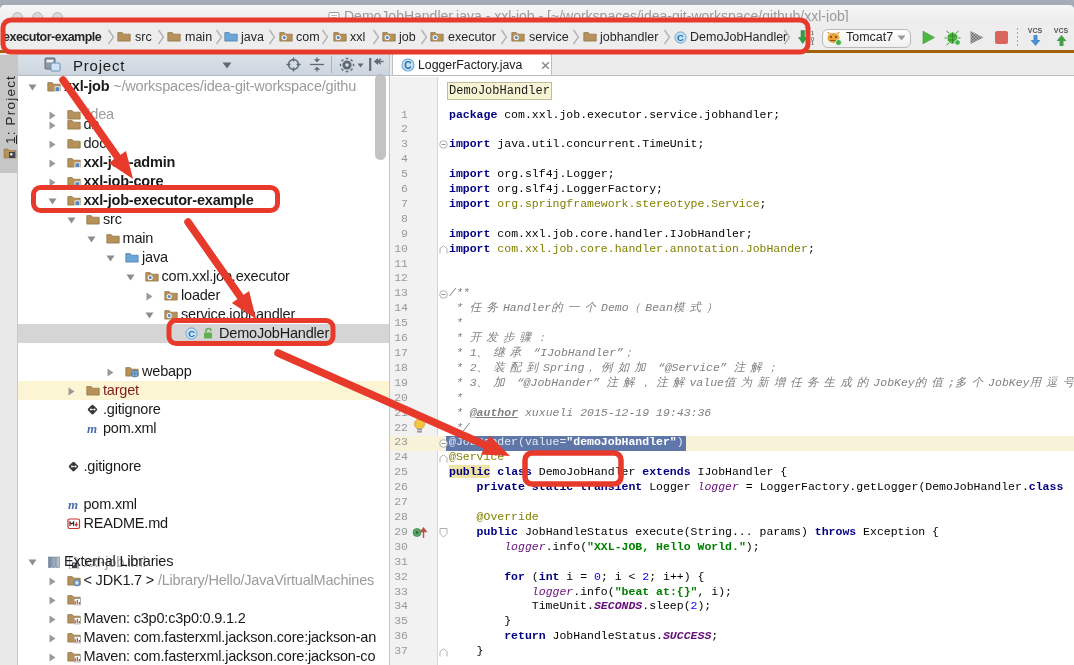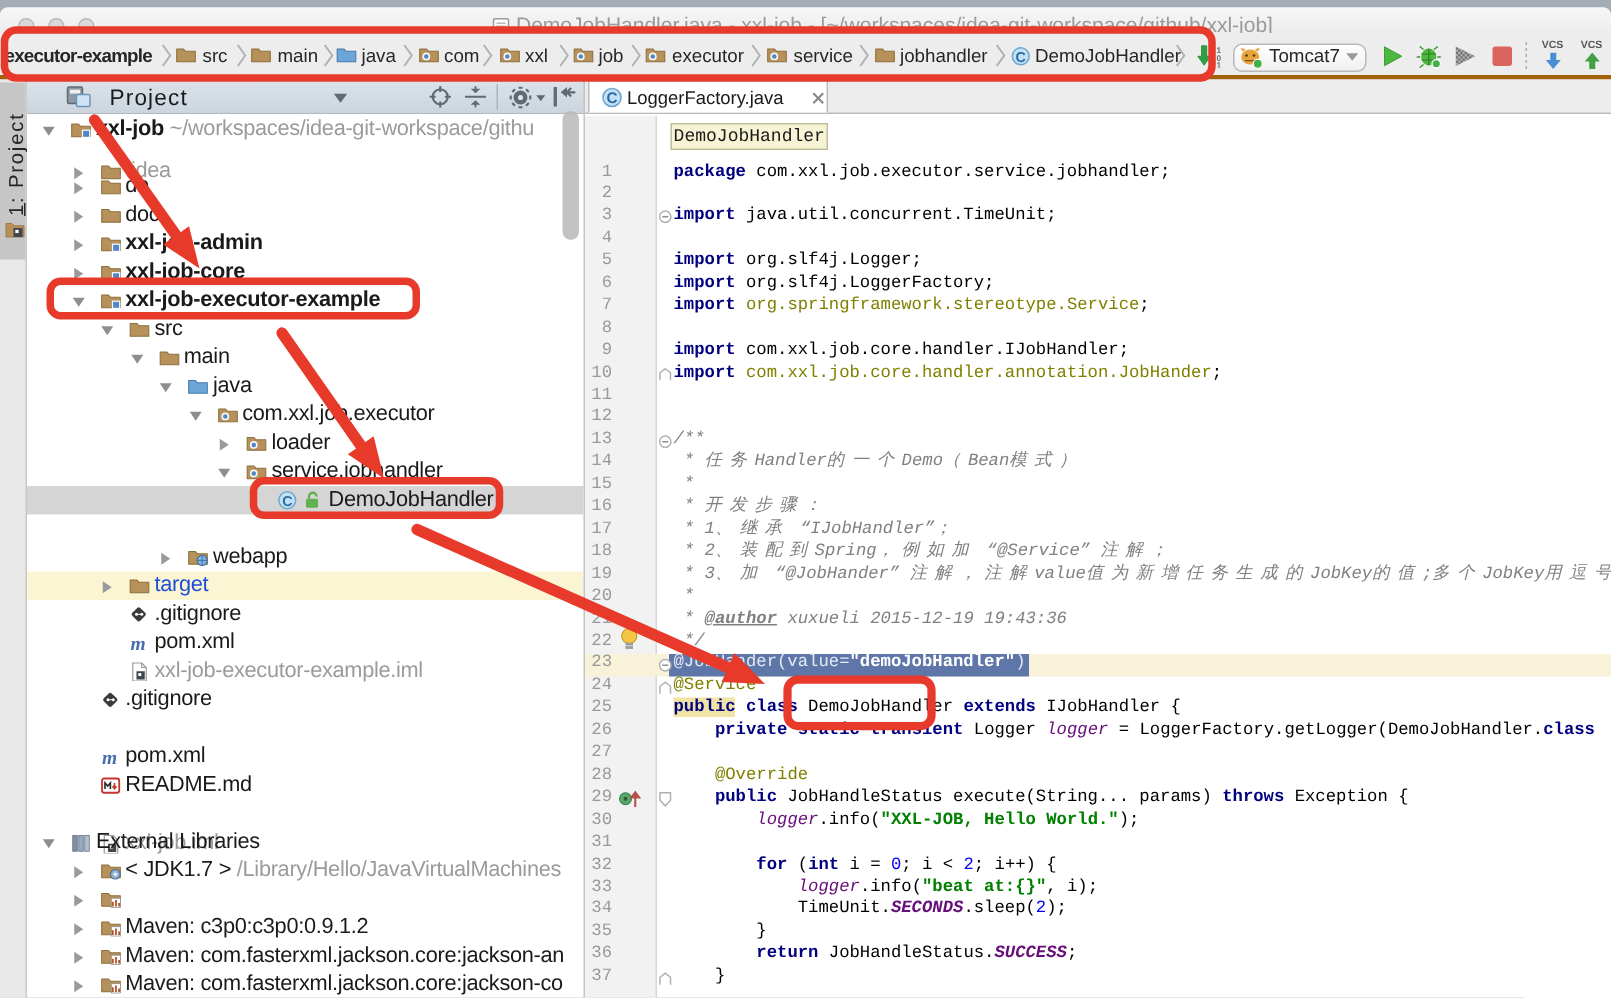--- a/index.html
+++ b/index.html
@@ -400,45 +400,36 @@
       </svg>
       <span class="ttext" style="left:124.0px">webapp</span>
     </div>
 <div class="trow tcream" style="top:304px">
       <svg class="tarr" style="left:49.0px" width="9" height="9" viewBox="0 0 9 9">
         <path d="M1.5 0.5 L7.5 4.5 L1.5 8.5 z" fill="#9a9a9a"></path>
       </svg>
       <svg class="ticon" style="left:68.0px" width="14" height="13" viewBox="0 0 14 13">
         <path d="M.8 2.6h4.4l1.5 1.6h6.5v6.9H.8z" fill="#b6915a" stroke="#8d6f3e" stroke-width=".7" stroke-linejoin="round"></path>
       </svg>
-      <span class="ttext" style="left:85.0px"><span style="color:#1d4ed8">target</span></span>
+      <span class="ttext" style="left:85.0px"><span style="color:#7f1d1d">target</span></span>
     </div>
 <div class="trow " style="top:323px">
       <svg class="ticon" style="left:68.0px" width="14" height="13" viewBox="0 0 14 13">
         <rect x="2.8" y="2.8" width="7.5" height="7.5" rx="1.4" transform="rotate(45 6.5 6.5)" fill="#3a3a3a"></rect>
         <circle cx="5" cy="6.5" r="1" fill="#fff"></circle>
         <circle cx="8.5" cy="6.5" r="1" fill="#fff"></circle>
         <path d="M5.8 6.5h2" stroke="#fff" stroke-width=".8"></path>
       </svg>
       <span class="ttext" style="left:85.0px">.gitignore</span>
     </div>
 <div class="trow " style="top:342px">
       <svg class="ticon" style="left:68.0px" width="14" height="13" viewBox="0 0 14 13">
         <text x="1" y="11" font-family="Liberation Serif" font-size="13" font-weight="bold" font-style="italic" fill="#4b6eaf">m</text>
       </svg>
       <span class="ttext" style="left:85.0px">pom.xml</span>
-    </div>
-<div class="trow " style="top:361px">
-      <svg class="ticon" style="left:68.0px" width="14" height="13" viewBox="0 0 14 13">
-        <path d="M2.5 1h6l3 3v9h-9z" fill="#fdfdfd" stroke="#9a9a9a" stroke-width=".8"></path>
-        <path d="M8.5 1v3h3" fill="none" stroke="#9a9a9a" stroke-width=".8"></path>
-        <rect x="5" y="6.5" width="5.5" height="5.5" fill="#40454b"></rect>
-        <rect x="6.2" y="7.7" width="2" height="2" fill="#fff"></rect>
-      </svg>
-      <span class="ttext" style="left:85.0px"><span class="gray">xxl-job-executor-example.iml</span></span>
     </div>
 <div class="trow " style="top:380px">
       <svg class="ticon" style="left:48.5px" width="14" height="13" viewBox="0 0 14 13">
         <rect x="2.8" y="2.8" width="7.5" height="7.5" rx="1.4" transform="rotate(45 6.5 6.5)" fill="#3a3a3a"></rect>
         <circle cx="5" cy="6.5" r="1" fill="#fff"></circle>
         <circle cx="8.5" cy="6.5" r="1" fill="#fff"></circle>
         <path d="M5.8 6.5h2" stroke="#fff" stroke-width=".8"></path>
       </svg>
       <span class="ttext" style="left:65.5px">.gitignore</span>
     </div>

